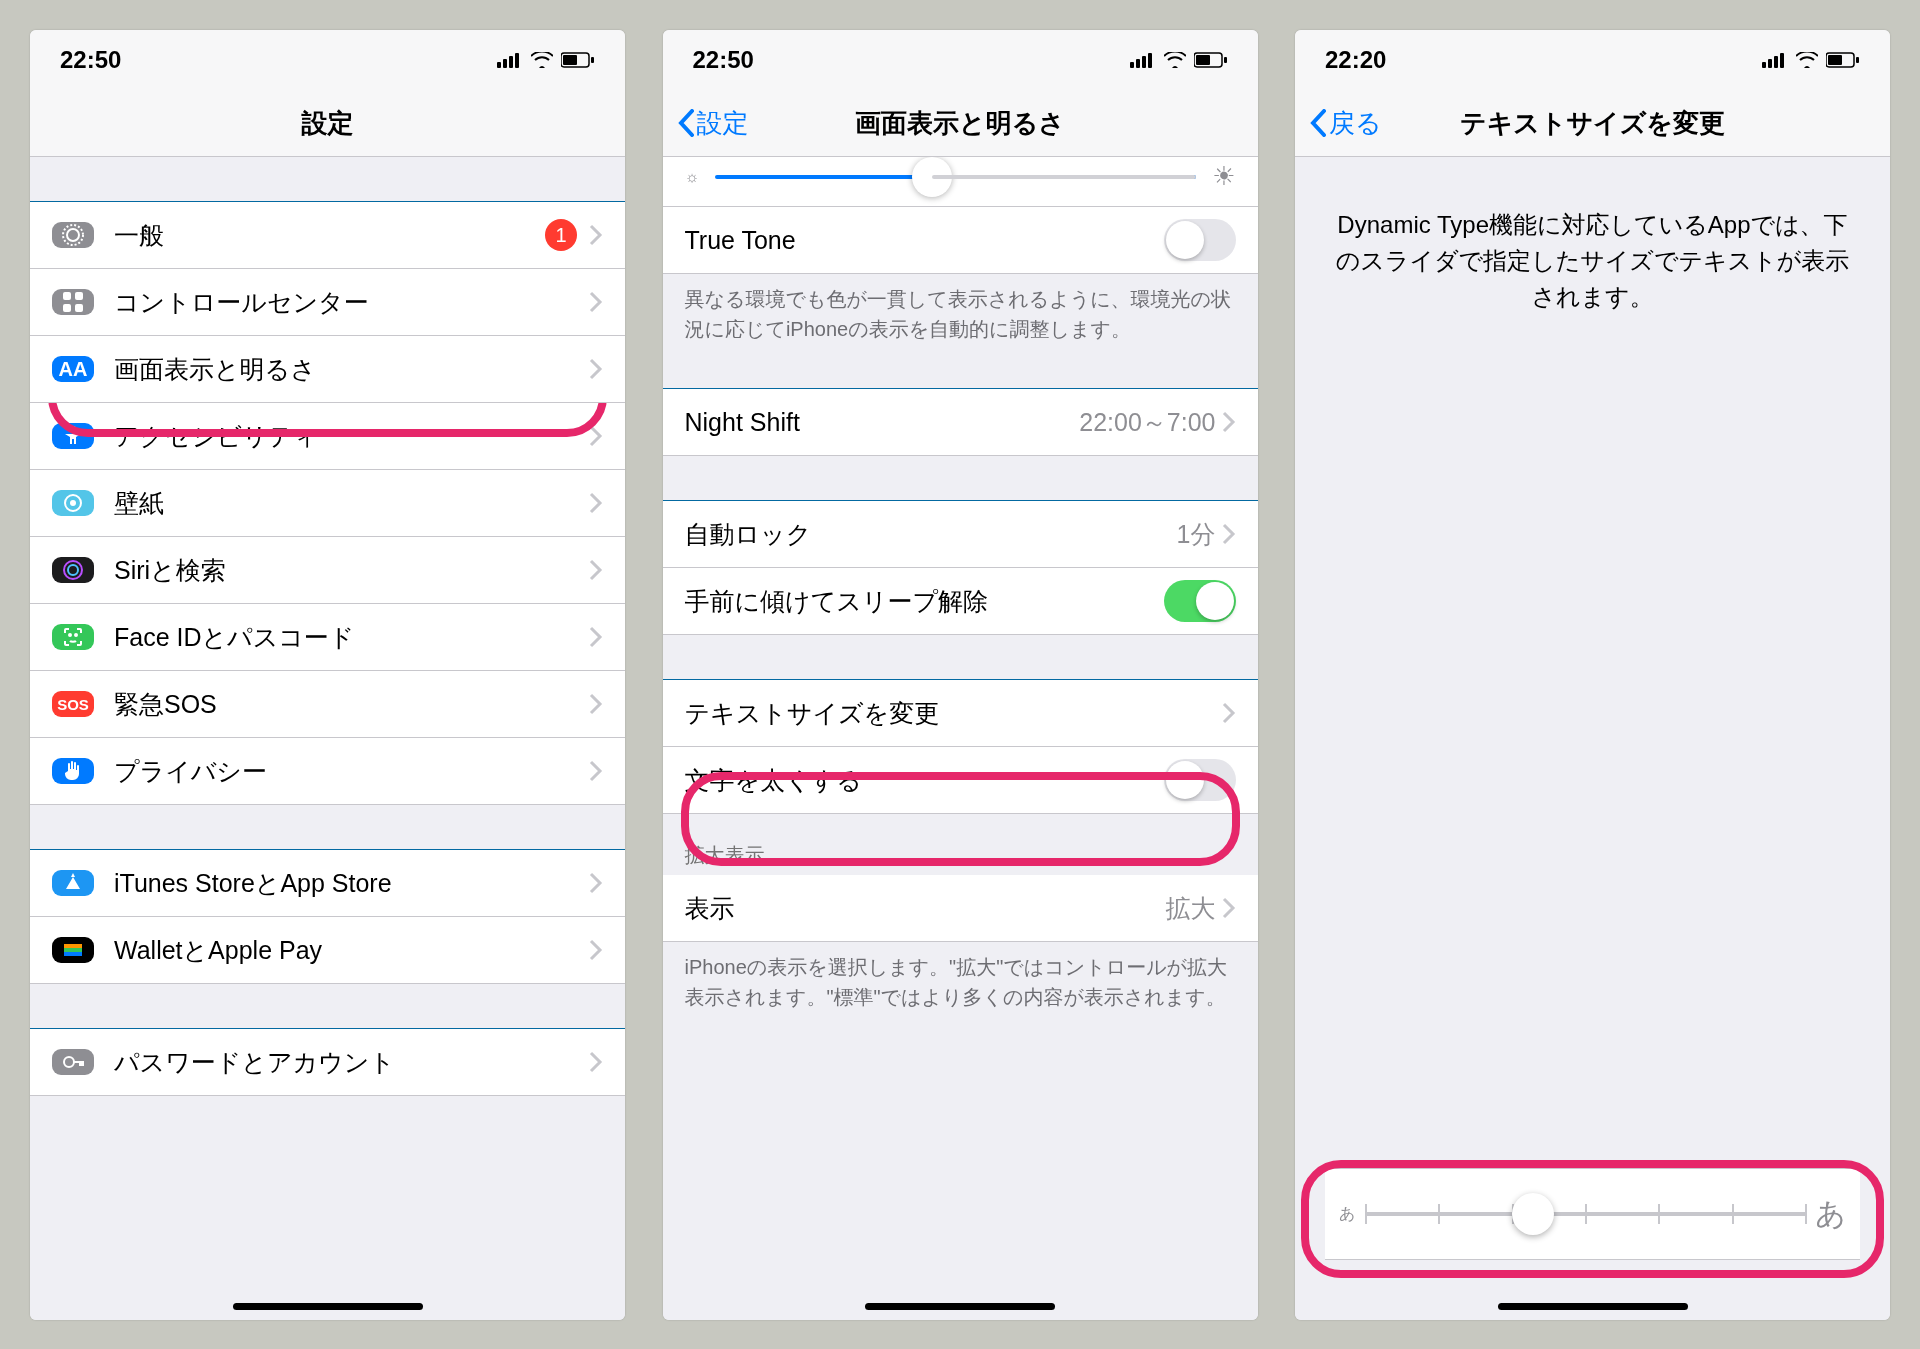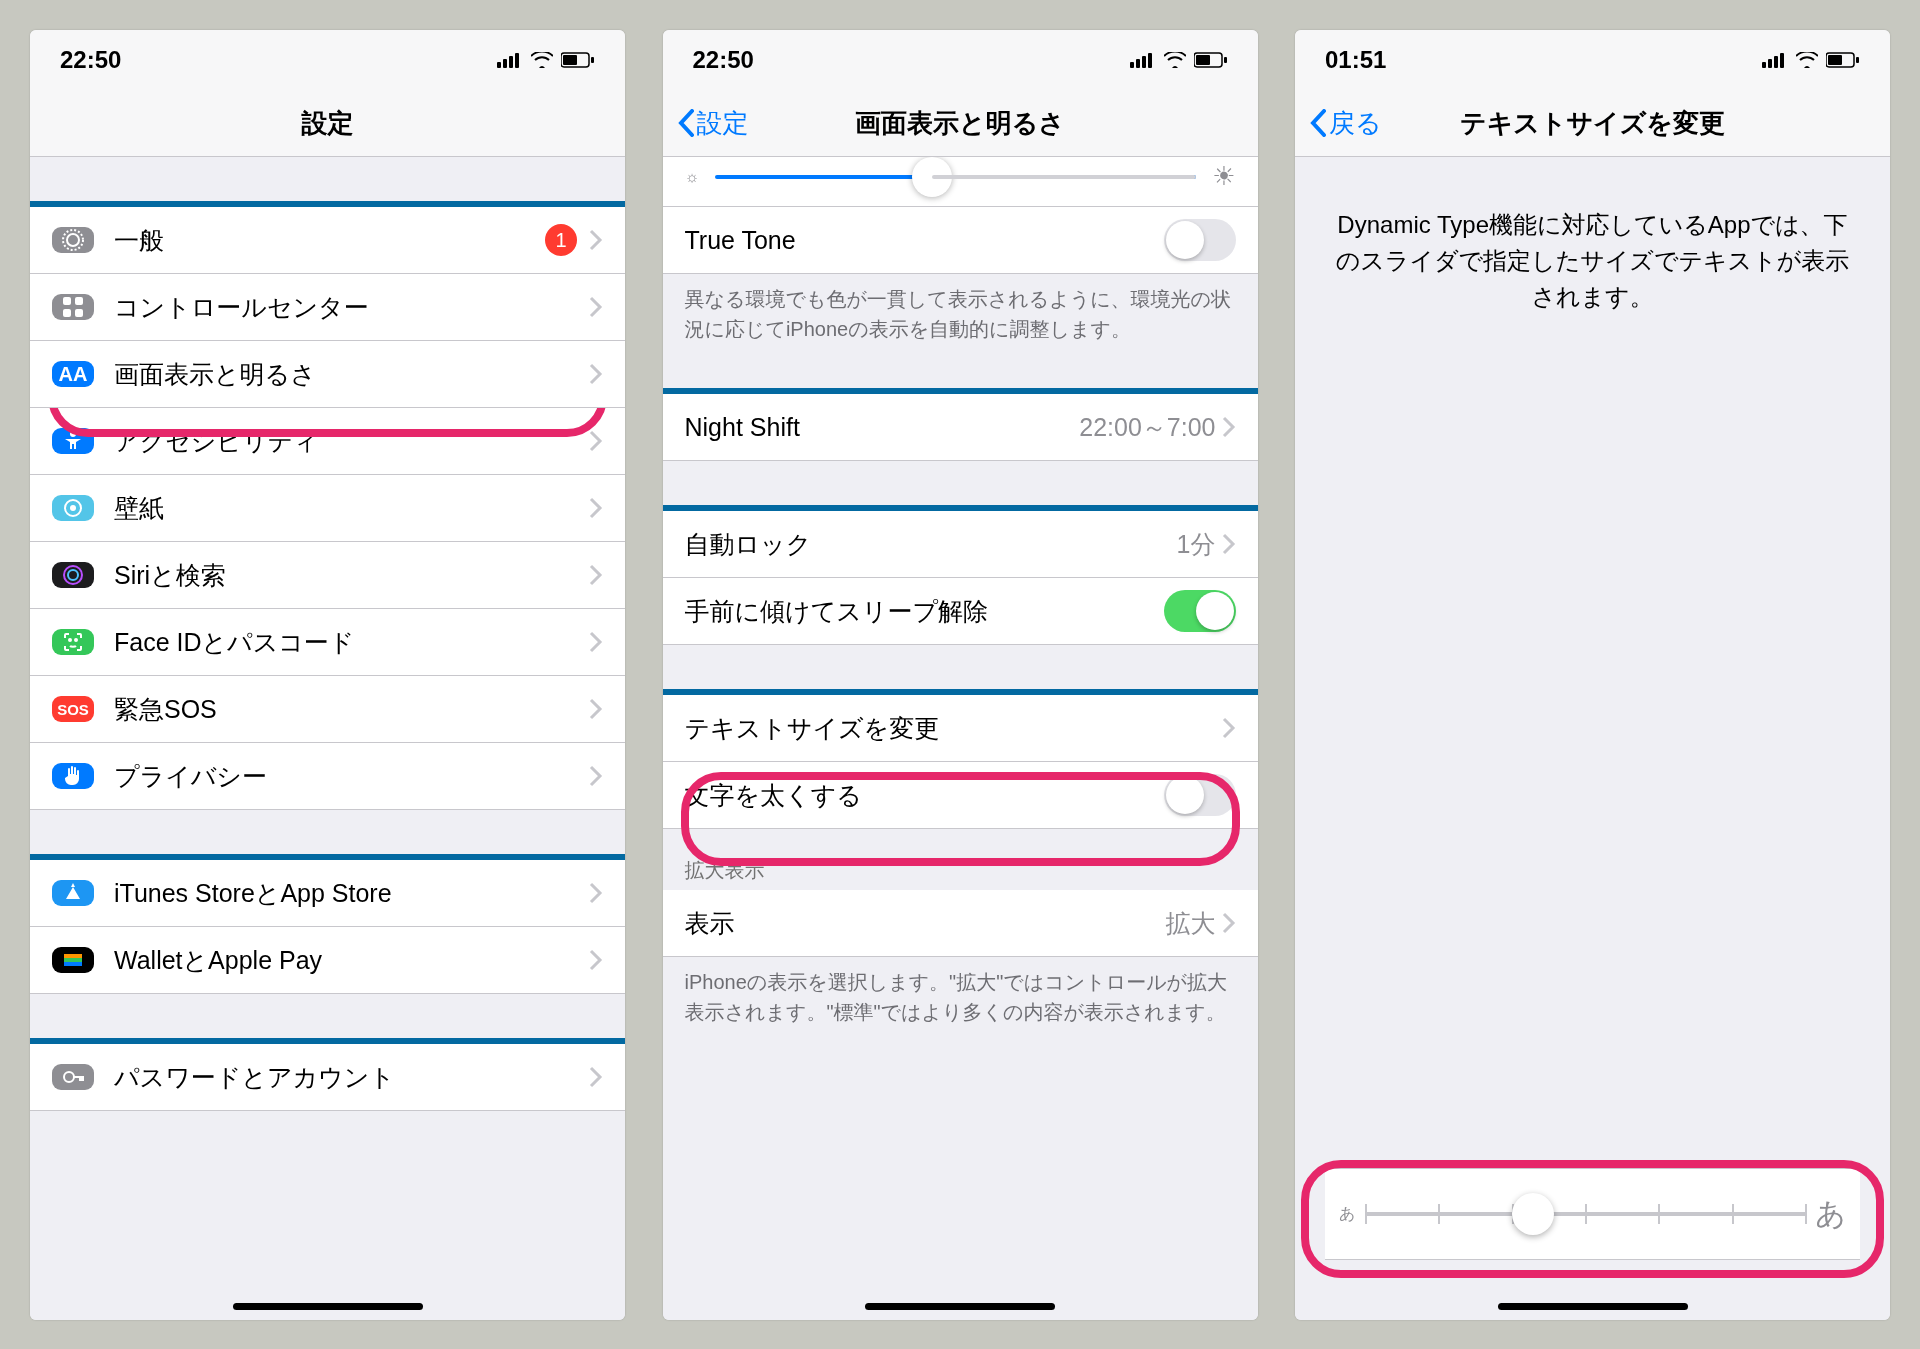--- a/index.html
+++ b/index.html
@@ -7,21 +7,21 @@
   .phone{flex:0 0 595px;height:1290px;background:#efeff4;border-radius:6px;overflow:hidden;position:relative;display:flex;flex-direction:column;box-shadow:0 0 2px rgba(0,0,0,0.2);}
   .statusbar{height:60px;background:#f7f7f8;display:flex;align-items:center;justify-content:space-between;padding:0 30px;font-weight:600;font-size:24px;color:#000;}
   .status-icons{display:flex;align-items:center;gap:8px;}
   .navbar{height:66px;background:#f7f7f8;border-bottom:1px solid #c8c7cc;display:flex;align-items:center;position:relative;}
   .nav-title{position:absolute;left:50%;transform:translateX(-50%);font-size:26px;font-weight:600;}
   .nav-back{display:flex;align-items:center;color:#007aff;font-size:26px;padding-left:14px;cursor:pointer;}
   .nav-back svg{margin-right:2px;}
   .content{flex:1;overflow:hidden;background:#efeff4;}
   .group{margin-top:44px;}
   .row{background:#fff;border-bottom:1px solid #c8c7cc;display:flex;align-items:center;min-height:66px;padding:0 22px;font-size:25px;color:#000;position:relative;}
-  .row:first-child{border-top:6px solid #0369a1;}
+  .row:first-child{border-top:1px solid #0369a1;}
   .row .label{flex:1;}
   .row .detail{color:#8e8e93;font-size:25px;margin-right:6px;}
   .icon{width:42px;height:26px;border-radius:9px;margin-right:20px;display:flex;align-items:center;justify-content:center;flex:0 0 42px;font-size:20px;color:#fff;font-weight:700;}
   .chev{color:#c7c7cc;}
   .chev svg{display:block;}
   .badge{background:#ff3b30;color:#fff;border-radius:50%;width:32px;height:32px;display:flex;align-items:center;justify-content:center;font-size:20px;margin-right:12px;}
   .footer-text{font-size:20px;color:#6d6d72;padding:10px 22px 0 22px;line-height:1.5;}
   .header-text{font-size:20px;color:#737373;padding:28px 22px 6px 22px;}
   .toggle{width:72px;height:42px;border-radius:21px;position:relative;flex:0 0 72px;}
   .toggle .knob{width:38px;height:38px;background:#fff;border-radius:50%;position:absolute;top:2px;box-shadow:0 2px 4px rgba(0,0,0,0.25);}
@@ -349,21 +349,21 @@
           </span>
     </div>
     <div class="footer-text">iPhoneの表示を選択します。"拡大"ではコントロールが拡大表示されます。"標準"ではより多くの内容が表示されます。</div>
   </div>
   <div class="highlight" style="left:18px;right:18px;top:742px;height:94px;"></div>
   <div class="home-ind"></div>
 </div>
 
 <div class="phone" style="background:#efeff4">
   <div class="statusbar">
-    <span>01:51</span>
+    <span>22:20</span>
     <span class="status-icons">
       <svg width="26" height="16" viewBox="0 0 26 16">
             <rect x="0" y="10" width="4" height="6" rx="1" fill="#000"></rect>
             <rect x="6" y="7" width="4" height="9" rx="1" fill="#000"></rect>
             <rect x="12" y="4" width="4" height="12" rx="1" fill="#000"></rect>
             <rect x="18" y="1" width="4" height="15" rx="1" fill="#000"></rect>
           </svg>
       <svg width="22" height="16" viewBox="0 0 22 16">
             <path d="M11 15 a2 2 0 1 0 0.001 0 M4 8 a10 10 0 0 1 14 0 M0 4 a16 16 0 0 1 22 0" stroke="#000" stroke-width="2" fill="none"></path>
           </svg>

